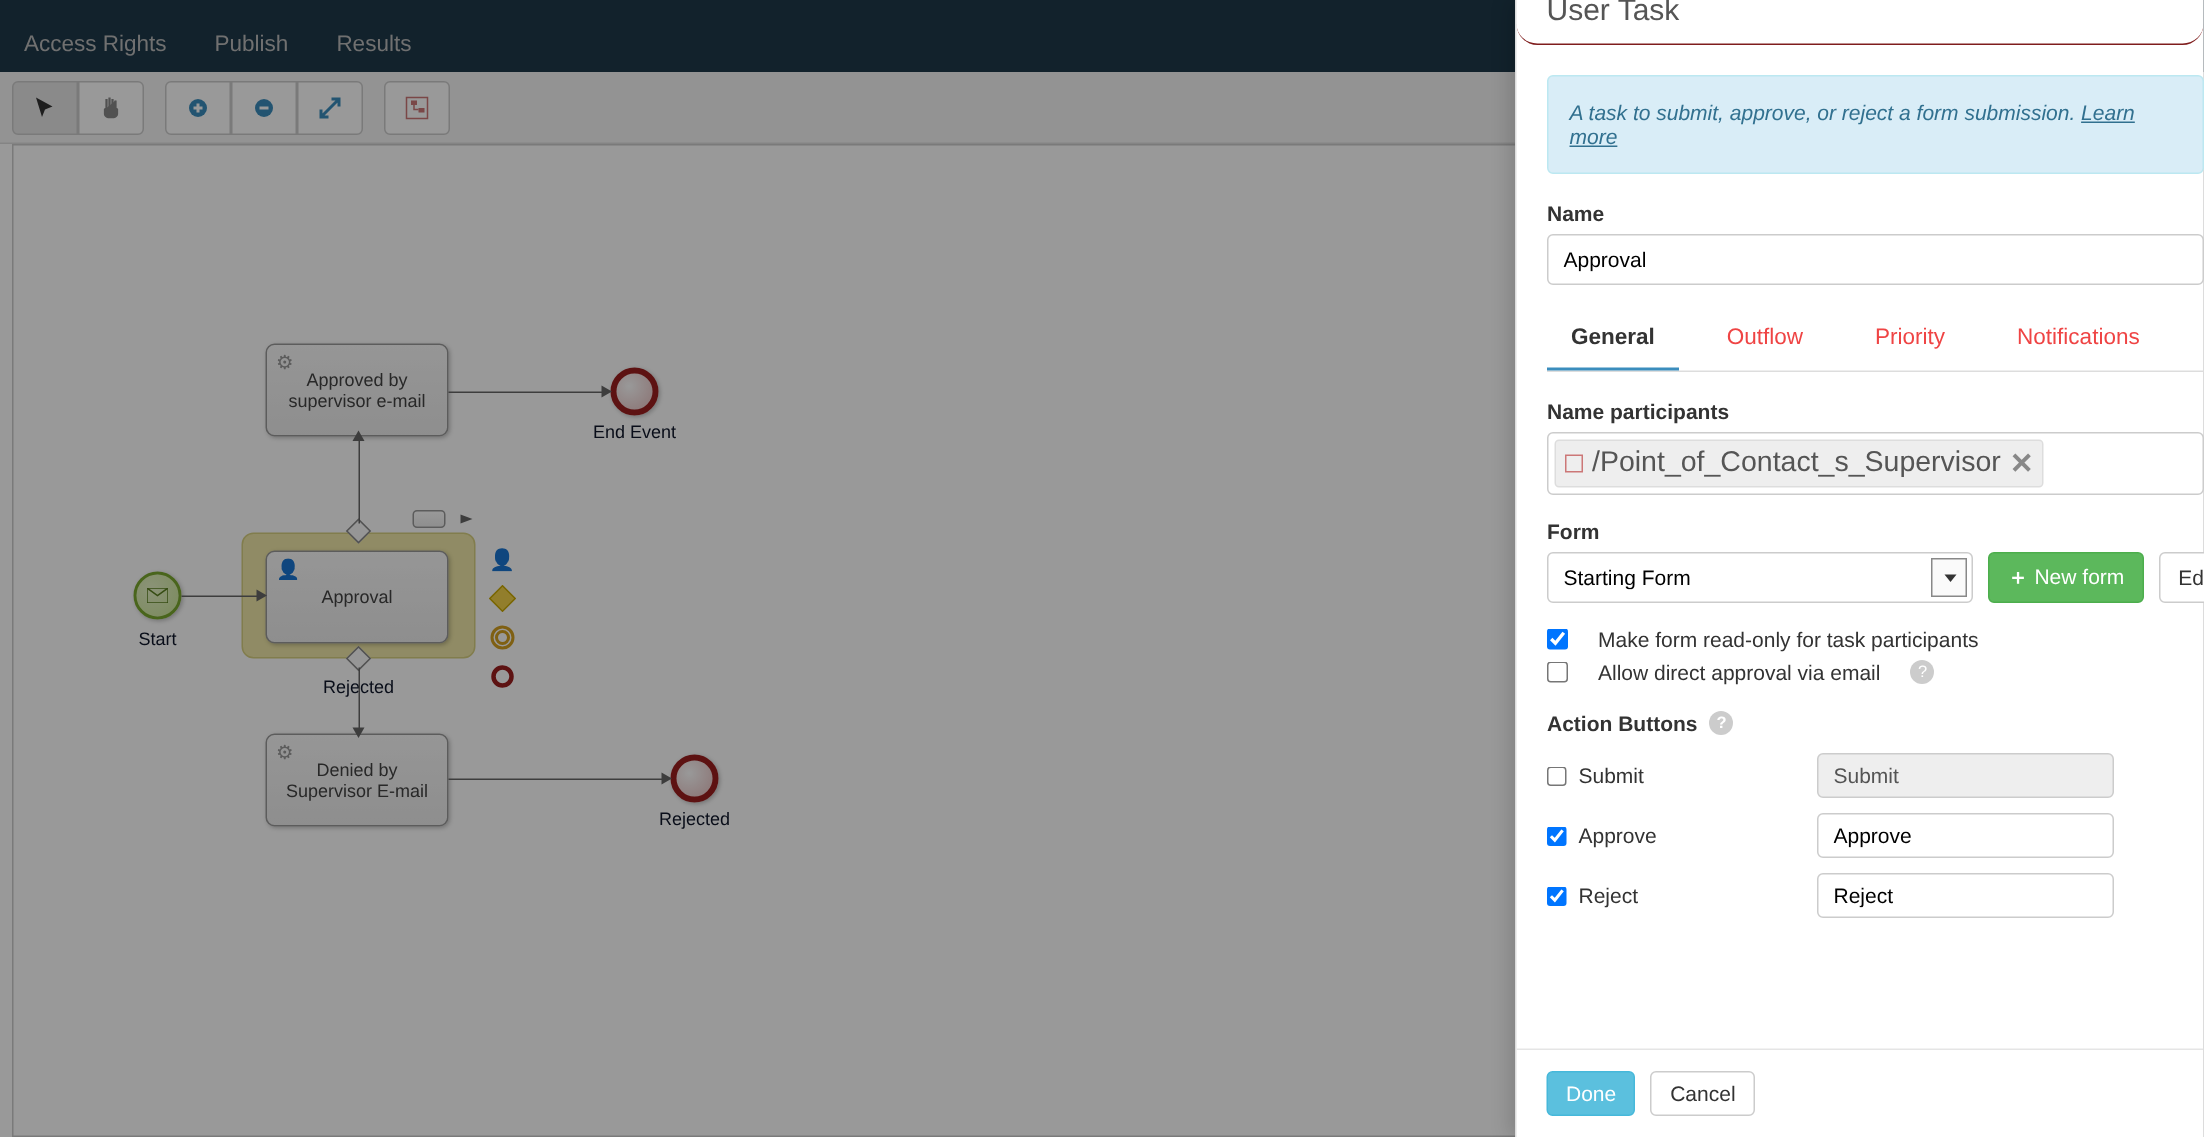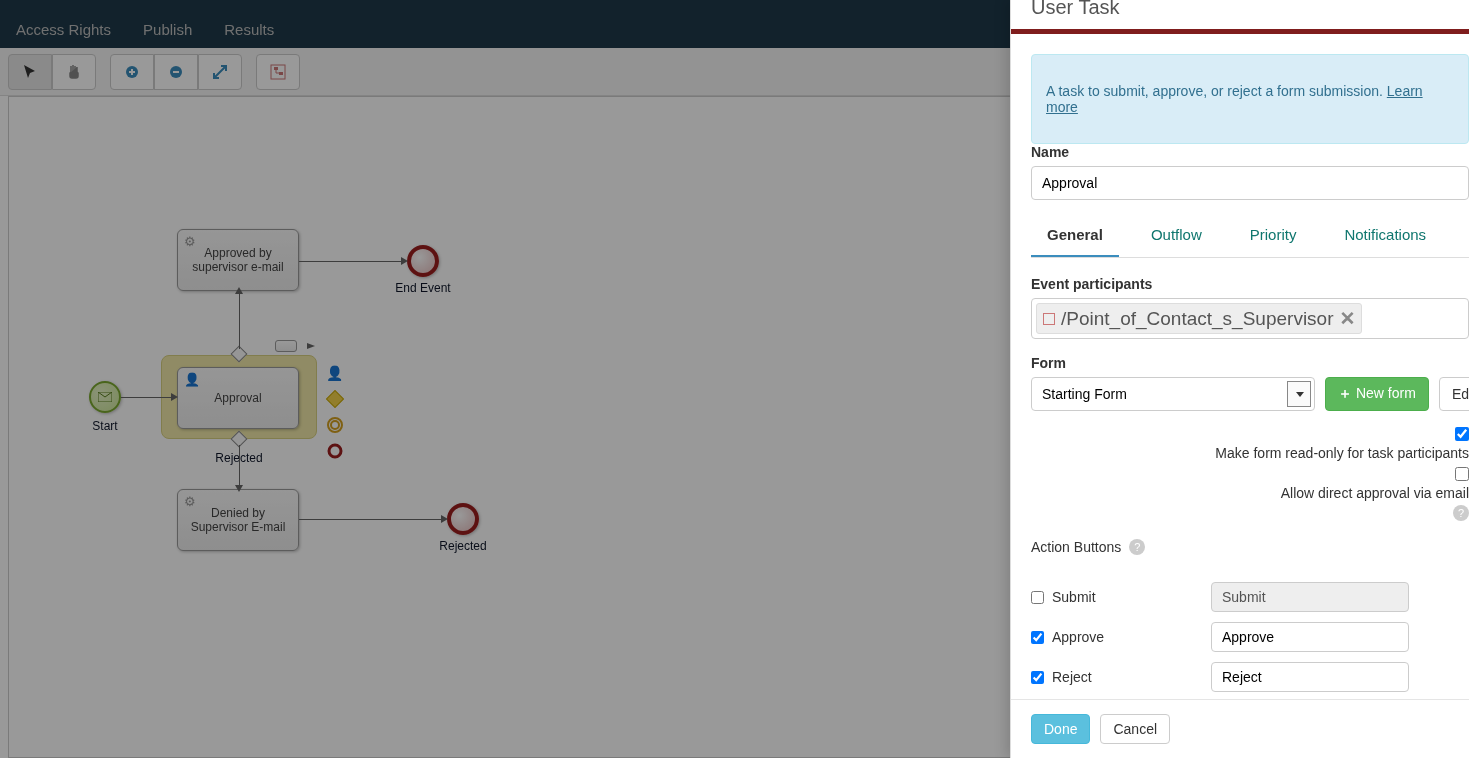--- a/index.html
+++ b/index.html
@@ -46,54 +46,54 @@
 .line.h { height:1px; }
 .line.v { width:1px; }
 .arrowhead { position:absolute; width:0; height:0; }
 .arrowhead.right { border-top:4px solid transparent; border-bottom:4px solid transparent; border-left:7px solid #666; }
 .arrowhead.up { border-left:4px solid transparent; border-right:4px solid transparent; border-bottom:7px solid #666; }
 .arrowhead.down { border-left:4px solid transparent; border-right:4px solid transparent; border-top:7px solid #666; }
 .gateway-dot { position:absolute; width:12px; height:12px; background:#fafafa; border:1px solid #888; transform:rotate(45deg); }
 
 
 .side-panel { position: absolute; top: 0; right: 0; bottom: 0; width: 459px; background: #fff; z-index: 10; border-left: 1px solid #ddd; box-shadow: -4px 0 12px rgba(0,0,0,0.15); display:flex; flex-direction:column; overflow:hidden; }
-.panel-header { padding: 0 20px 10px; border-bottom: 5px solid #7f1d1d; }
+.panel-header { padding: 0 20px 10px; border-bottom: 1px solid #7f1d1d; border-radius: 14px; }
 .panel-title { font-size: 20px; color: #555; margin-top: -4px; }
 .panel-body { padding: 20px 0 20px 20px; flex: 1; overflow-y: auto; }
-.info-box { background: #d9edf7; border: 1px solid #bce8f1; color: #31708f; padding: 28px 14px; border-radius: 4px; font-size: 14px; }
+.info-box { background: #d9edf7; border: 1px solid #bce8f1; color: #31708f; padding: 16px 14px; border-radius: 4px; margin-bottom: 18px; font-size: 14px; font-style: italic; }
 .info-box a { color: #31708f; text-decoration: underline; }
 .form-label { font-weight: bold; font-size: 14px; color: #333; margin-bottom: 6px; display:block; }
 .form-control { width: 100%; height: 34px; border: 1px solid #ccc; border-radius: 4px; padding: 6px 10px; font-size: 14px; background:#fff; }
 .form-control[readonly] { background:#eee; }
 .form-row { margin-bottom: 16px; }
 
 
 .tabs { border-bottom: 1px solid #ddd; display:flex; gap: 16px; margin-bottom: 18px; }
-.tab { padding: 10px 16px 12px; font-size: 15px; color: #0f766e; cursor:pointer; border-bottom: 2px solid transparent; }
+.tab { padding: 10px 16px 12px; font-size: 15px; color: #ef4444; cursor:pointer; border-bottom: 2px solid transparent; }
 .tab.active { color: #333; font-weight: bold; border-bottom-color: #3b8dbd; }
 
 
 .token-box { border:1px solid #ccc; border-radius:4px; padding:4px; background:#fff; min-height:34px; }
 .token { display:inline-flex; align-items:center; background:#eee; border:1px solid #ddd; border-radius:3px; padding:3px 6px; font-size:19px; gap:6px; color:#555;}
 .token .tok-x { color:#888; cursor:pointer; font-weight:bold; }
 .token .tok-ico { display:inline-block; width:12px; height:12px; border:1px solid #c77; }
 
 .inline-row { display:flex; gap:10px; align-items:stretch; }
 .select-wrap { position:relative; flex:1; }
 .select-wrap:after { content:''; position:absolute; right:4px; top:4px; bottom:4px; width:22px; border:1px solid #888; background:#fafafa; pointer-events:none; }
 .select-wrap:before { content:''; position:absolute; right:11px; top:50%; margin-top:-2px; width:0; height:0; border-left:4px solid transparent; border-right:4px solid transparent; border-top:5px solid #333; z-index:2; pointer-events:none;}
 .btn { border:1px solid #ccc; background:#fff; border-radius:4px; padding:6px 12px; font-size:14px; cursor:pointer; color:#333; }
 .btn.success { background:#5cb85c; border-color:#4cae4c; color:#fff; }
 .btn.primary { background:#5bc0de; border-color:#46b8da; color:#fff; }
 
-.check-row { display:flex; align-items:flex-end; gap:4px; margin: 6px 0; font-size:14px;flex-direction:column; }
+.check-row { display:flex; align-items:center; gap:20px; margin: 6px 0; font-size:14px; }
 .check-row input[type=checkbox] { width:14px; height:14px; }
 .help-ico { display:inline-block; width:16px; height:16px; border-radius:50%; background:#ccc; color:#fff; font-size:11px; line-height:16px; text-align:center; }
 
-.section-head { font-weight:normal; font-size:14px; margin: 18px 0 27px; display:flex; align-items:center; gap:8px;}
+.section-head { font-weight:bold; font-size:14px; margin: 18px 0 12px; display:flex; align-items:center; gap:8px;}
 
 .action-grid { display:grid; grid-template-columns: 160px 1fr; gap: 10px 20px; align-items:center; margin-right: 60px;}
 .action-grid .ag-left { display:flex; align-items:center; gap:8px; }
 .action-grid input[type=text] { height:30px; }
 .action-grid input[type=text][disabled] { background:#eee; }
 
 .panel-footer { border-top:1px solid #e5e5e5; padding: 14px 20px; display:flex; gap:10px; }
 
 
 .mini-toggle { position:absolute; width:22px; height:12px; border:1px solid #999; border-radius:3px; background:linear-gradient(#fff,#eee); }
@@ -254,21 +254,21 @@
     </div>
 
     <div class="tabs">
       <div class="tab active">General</div>
       <div class="tab">Outflow</div>
       <div class="tab">Priority</div>
       <div class="tab">Notifications</div>
     </div>
 
     <div class="form-row">
-      <label class="form-label">Event participants</label>
+      <label class="form-label">Name participants</label>
       <div class="token-box">
         <span class="token">
           <span class="tok-ico"></span>
           <span>/Point_of_Contact_s_Supervisor</span>
           <span class="tok-x">✕</span>
         </span>
       </div>
     </div>
 
     <div class="form-row">

